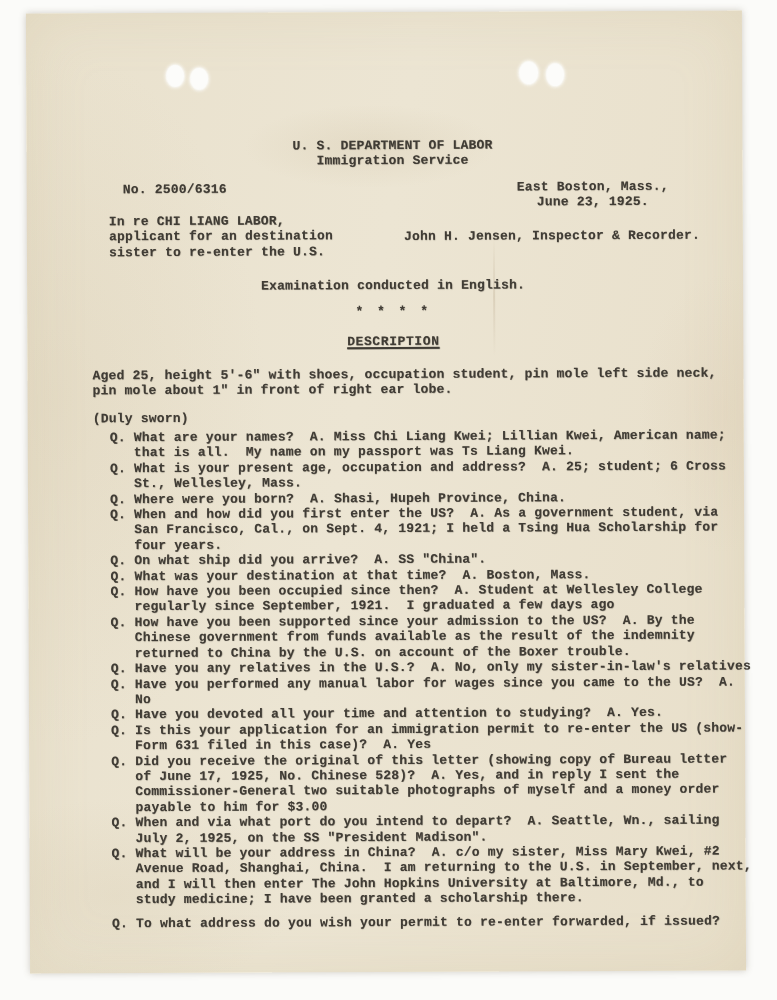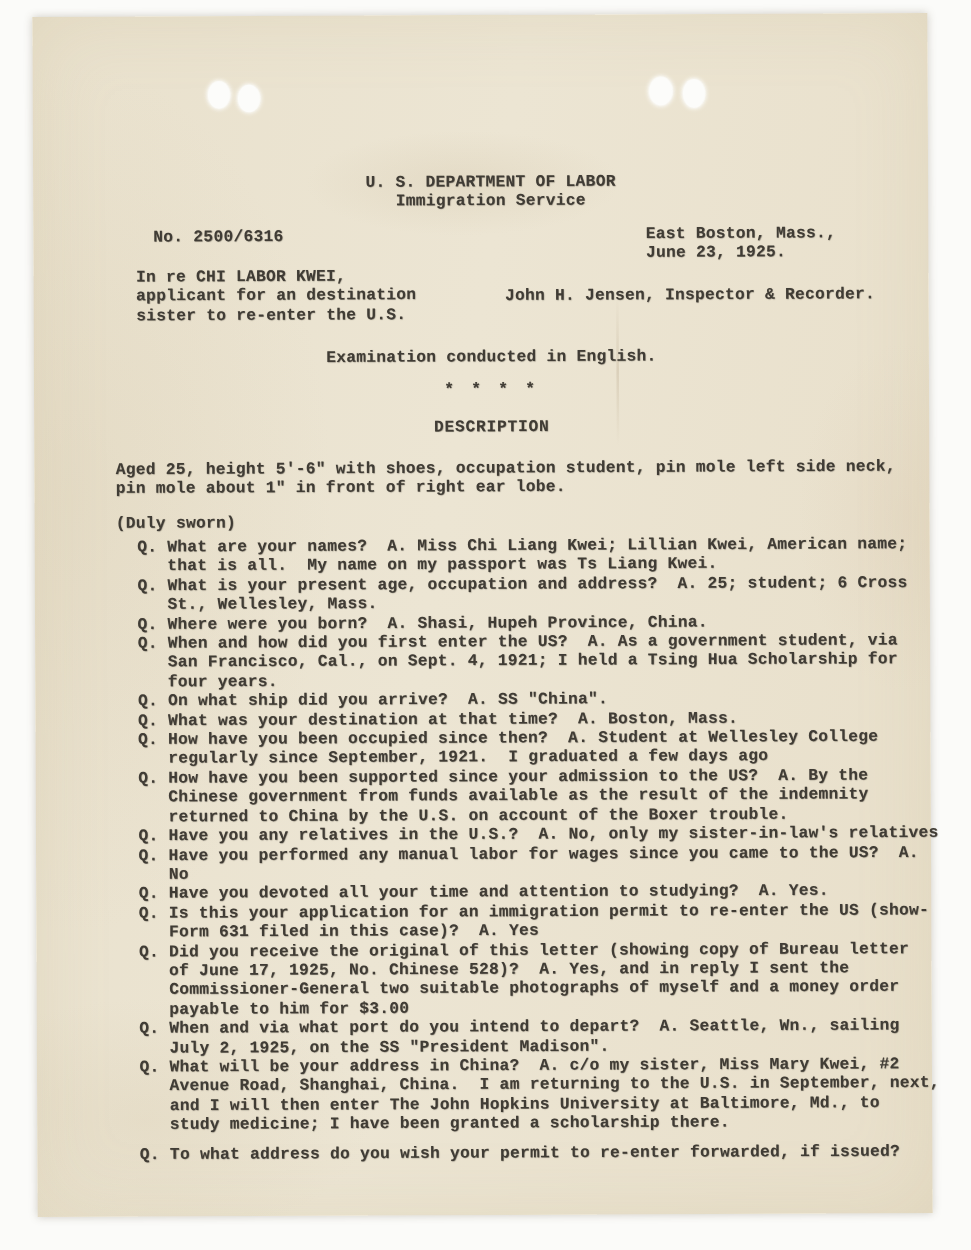--- a/index.html
+++ b/index.html
@@ -37,27 +37,28 @@
     font-size:13px;line-height:15.4px;
     font-weight:bold;
     letter-spacing:0.2px;
     text-shadow:0.4px 0.4px 0.7px rgba(62,56,48,0.55);
     white-space:pre;
   }
   .center{left:0;width:716px;text-align:center;padding-left:16px;box-sizing:border-box;}
   .agency{top:126px;}
   .service{top:141px;}
   .file-number{left:96px;top:169px;}
-  .dateline{left:490px;top:168px;}
+  .dateline{left:490px;top:168px;text-align:center;}
   .in-re{left:82px;top:201px;}
   .officer{left:377px;top:217px;}
   .exam-note{top:266px;}
   .stars{top:292px;letter-spacing:3px;}
   .desc-heading{top:322px;}
   .desc-heading span{
+    text-decoration:underline;
     text-underline-offset:2px;
     text-decoration-thickness:1.5px;
     letter-spacing:0.6px;
     margin-top:48px;
   }
   .description{left:65px;top:355px;}
   .sworn{left:65px;top:398px;}
   .qa{position:absolute;left:82px;top:417px;width:665px;}
   .qa-item{
     color:#403c35;font-size:13px;line-height:15.4px;font-weight:bold;
@@ -83,21 +84,21 @@
     <div class="fold"></div>
 
     <div class="tw center agency">U. S. DEPARTMENT OF LABOR</div>
     <div class="tw center service">Immigration Service</div>
 
     <div class="tw file-number">No. 2500/6316</div>
 
     <div class="tw dateline"><span>East Boston, Mass.,</span>
 <span>June 23, 1925.</span></div>
 
-    <div class="tw in-re"><span>In re CHI LABOR KWEI,</span>
+    <div class="tw in-re"><span>In re CHI LIANG LABOR,</span>
 <span>applicant for an destination</span>
 <span>sister to re-enter the U.S.</span></div>
 
     <div class="tw officer">John H. Jensen, Inspector &amp; Recorder.</div>
 
     <div class="tw center exam-note">Examination conducted in English.</div>
 
     <div class="tw center stars">* * * *</div>
 
     <div class="tw center desc-heading"><span>DESCRIPTION</span></div>

